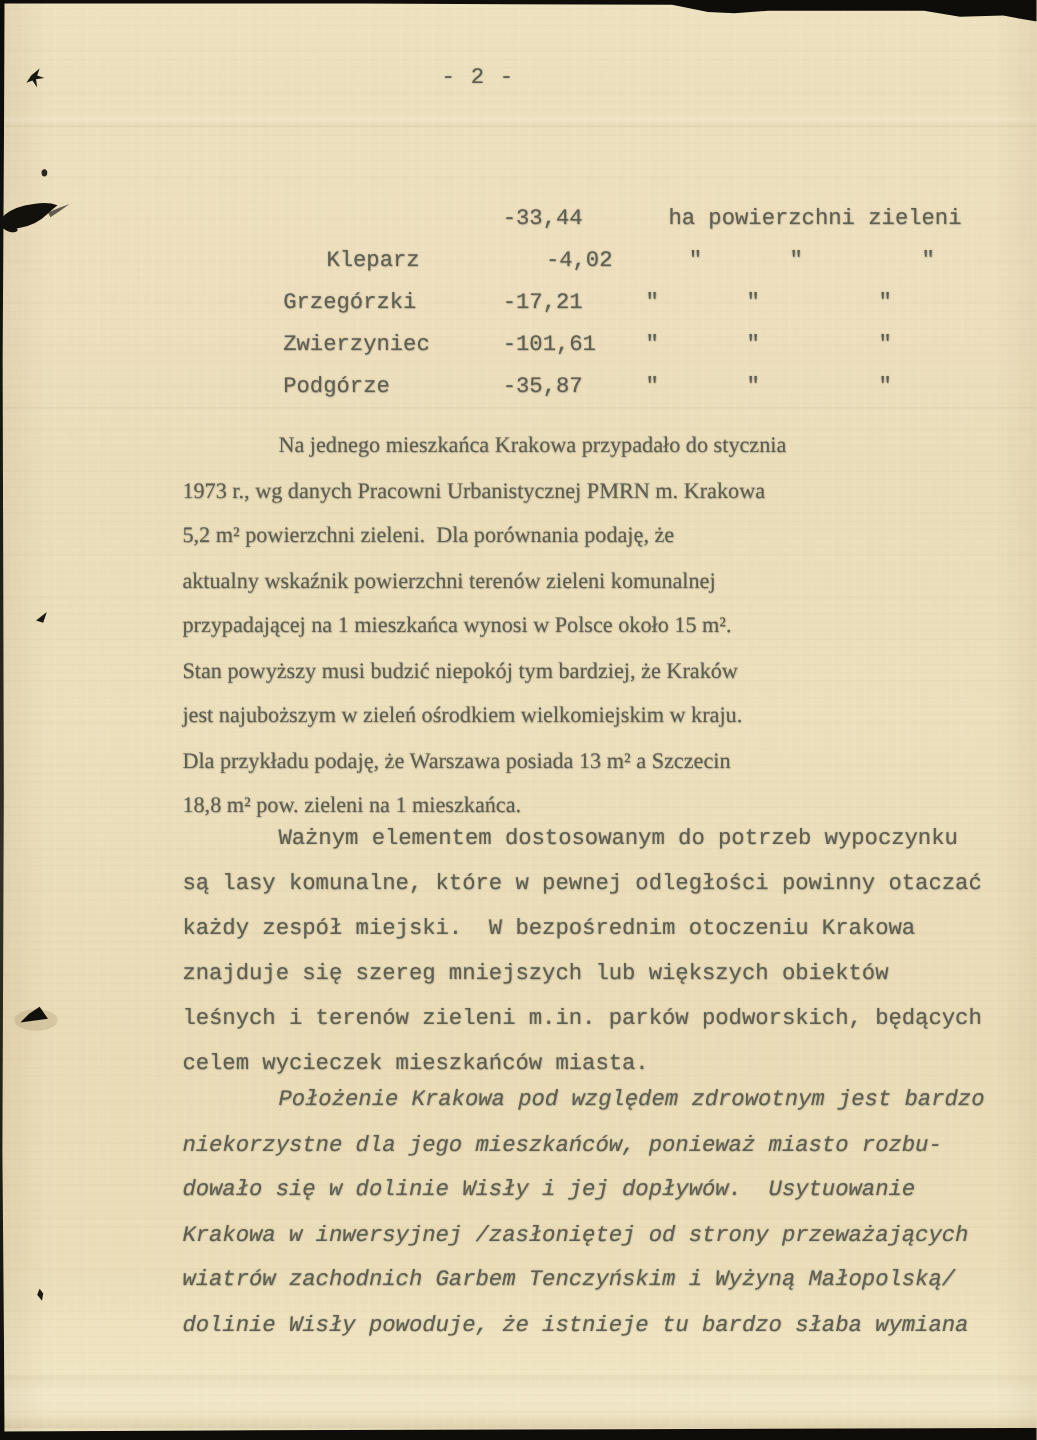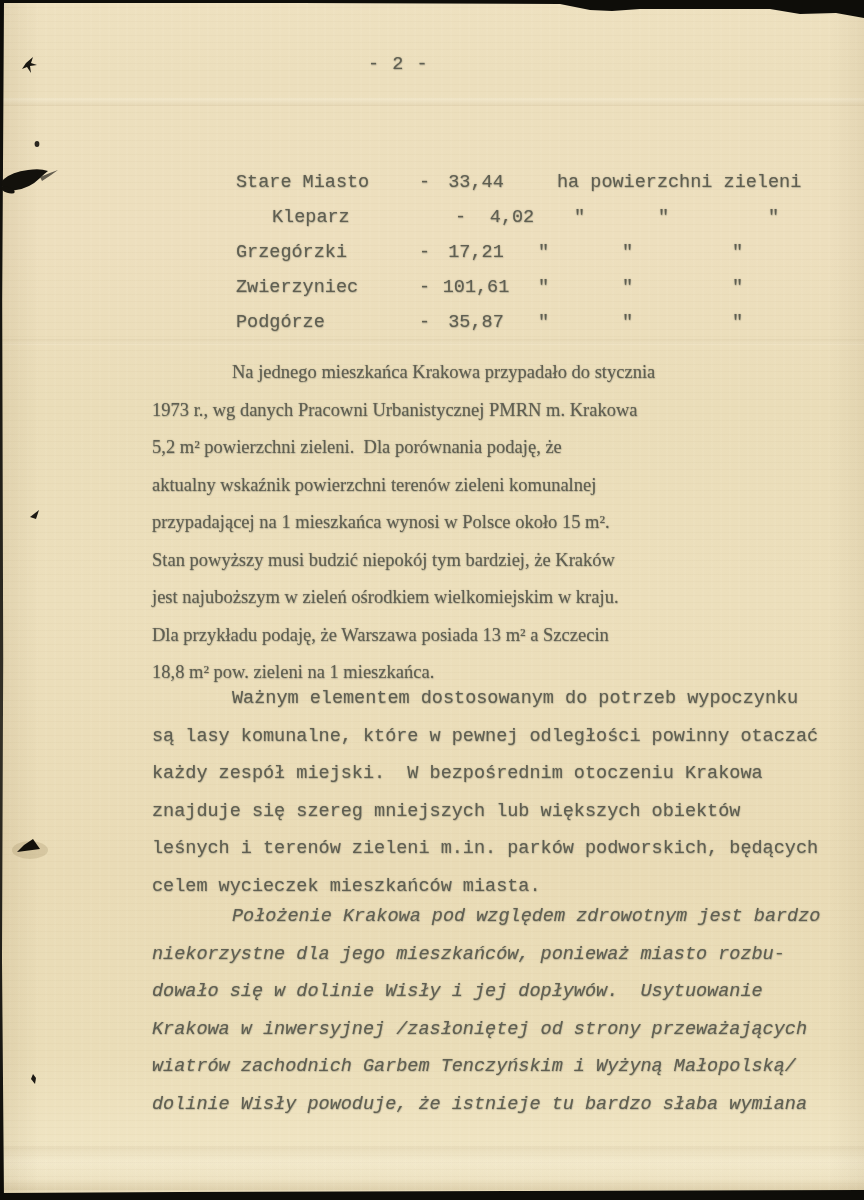--- a/index.html
+++ b/index.html
@@ -56,21 +56,21 @@
   }
   .para-1{top:354px;font-family:Liberation Serif, serif;}
   .para-2{top:680px;}
   .para-3{top:898px;font-style:italic;}
 
   .list{position:absolute;left:0;top:0;width:100%;}
   .list-row{position:absolute;left:0;width:100%;height:32px;line-height:32px;}
   .row-0{top:167px;} .row-1{top:202px;margin-left:36px;} .row-2{top:237px;} .row-3{top:272px;padding-left:17px;} .row-4{top:307px;}
   .col-name{position:absolute;left:236px;}
   .col-dash{position:absolute;left:419px;}
-  .col-value{position:absolute;left:430px;width:92px;text-align:center;}
+  .col-value{position:absolute;left:430px;width:92px;text-align:left;}
   .col-units{position:absolute;left:557px;}
   .ditto{position:absolute;}
   .ditto-1{left:538px;} .ditto-2{left:622px;} .ditto-3{left:732px;}
 
   
   .edge{position:absolute;pointer-events:none;}
   .edge-left{left:0;top:0;width:4px;height:100%;
     background:linear-gradient(180deg,#0c0b08 0,#171510 30%,rgba(23,21,16,0.85) 60%,#0c0b08 100%);
     clip-path:polygon(0 0,100% 0,55% 25%,80% 55%,50% 80%,100% 100%,0 100%);}
   .marks{position:absolute;left:0;top:0;pointer-events:none;}
@@ -83,21 +83,20 @@
 <div class="crease crease-b"></div>
 <div class="crease crease-c"></div>
 <div class="paper-grain"></div>
 <div class="vignette"></div>
 
 <div class="tw page-number">- 2 -</div>
 
 <div class="list">
 
   <div class="list-row row-0">
-    <span class="tw col-name">Stare Miasto</span>
     <span class="tw col-dash">-</span>
     <span class="tw col-value">33,44</span>
     <span class="tw col-units">ha powierzchni zieleni</span>
   </div>
 
   <div class="list-row row-1">
     <span class="tw col-name">Kleparz</span>
     <span class="tw col-dash">-</span>
     <span class="tw col-value">4,02</span>
     <span class="tw ditto ditto-1">"</span>

